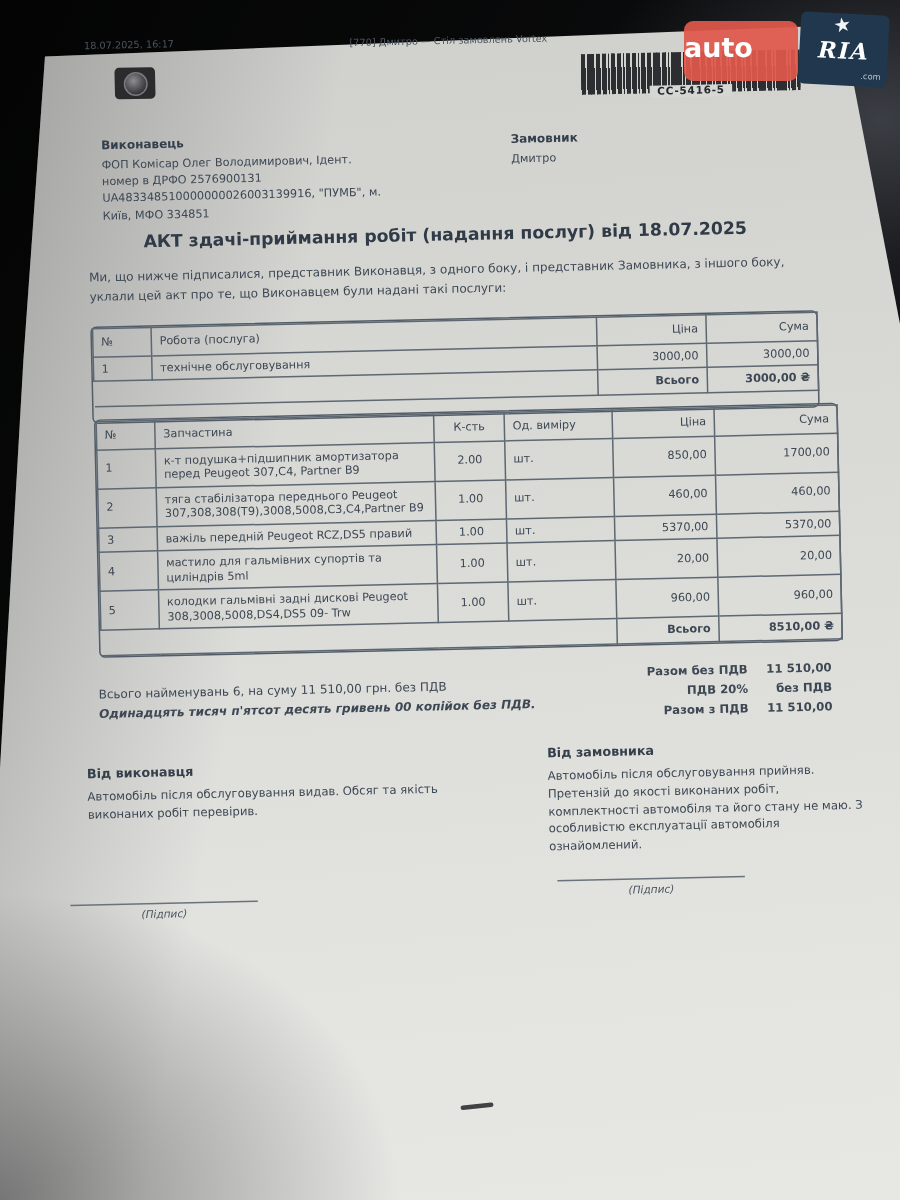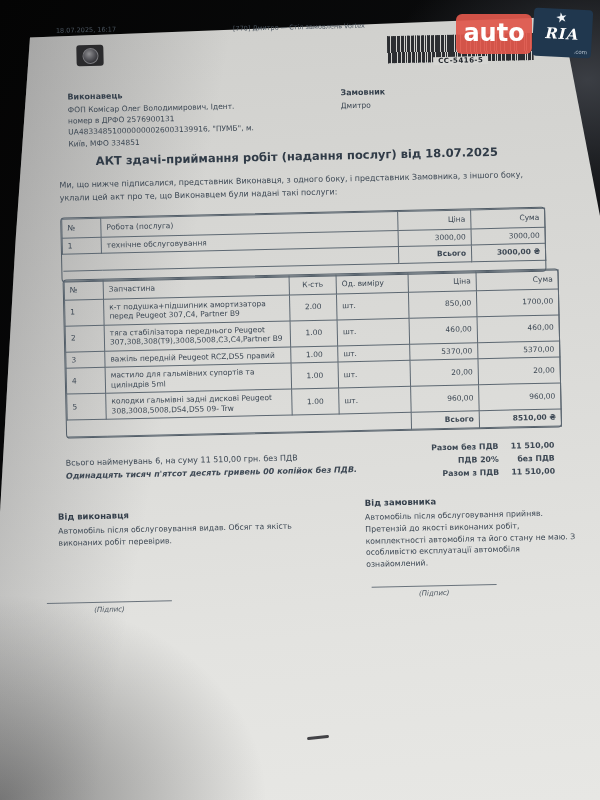--- a/index.html
+++ b/index.html
@@ -66,21 +66,21 @@
   .sigline{position:absolute;border-top:1px solid #6a737c;width:125px;}
   .sigline-exec{left:5px;top:584px;}
   .sigline-cust{left:330px;top:575px;}
   .sig-label{position:absolute;width:125px;text-align:center;font-size:7px;font-style:italic;color:#4a545e;}
   .sig-label-exec{left:5px;top:588px;}
   .sig-label-cust{left:330px;top:579px;}
   .stray-mark{position:absolute;left:262px;top:723px;width:22px;height:3px;background:#26262a;
     border-radius:2px;transform:rotate(-5deg);opacity:.85;}
   
   .wm-auto{position:absolute;left:456px;top:14px;width:76px;height:40px;background:rgba(224,87,75,.93);
-    border-radius:6px;color:#fff;font-size:24px;font-weight:bold;text-align:center;line-height:38px;z-index:5;}
+    border-radius:6px;color:#fff;font-size:18px;font-weight:bold;line-height:38px;z-index:5;}
   .wm-ria{position:absolute;left:533px;top:9px;width:59px;height:48px;background:#20374e;border-radius:4px;
     transform:rotate(3deg);z-index:5;color:#fff;}
   .wm-star{position:absolute;left:22px;top:1px;font-size:13px;transform:rotate(-12deg);color:#f2f5f8;}
   .wm-ria-text{position:absolute;left:0;top:16px;width:100%;text-align:center;
     font-family:"DejaVu Serif",serif;font-style:italic;font-weight:bold;font-size:15px;letter-spacing:1px;}
   .wm-com{position:absolute;right:4px;bottom:3px;font-size:5.5px;color:#b9c6d2;}
 </style>
 </head>
 <body>
 

